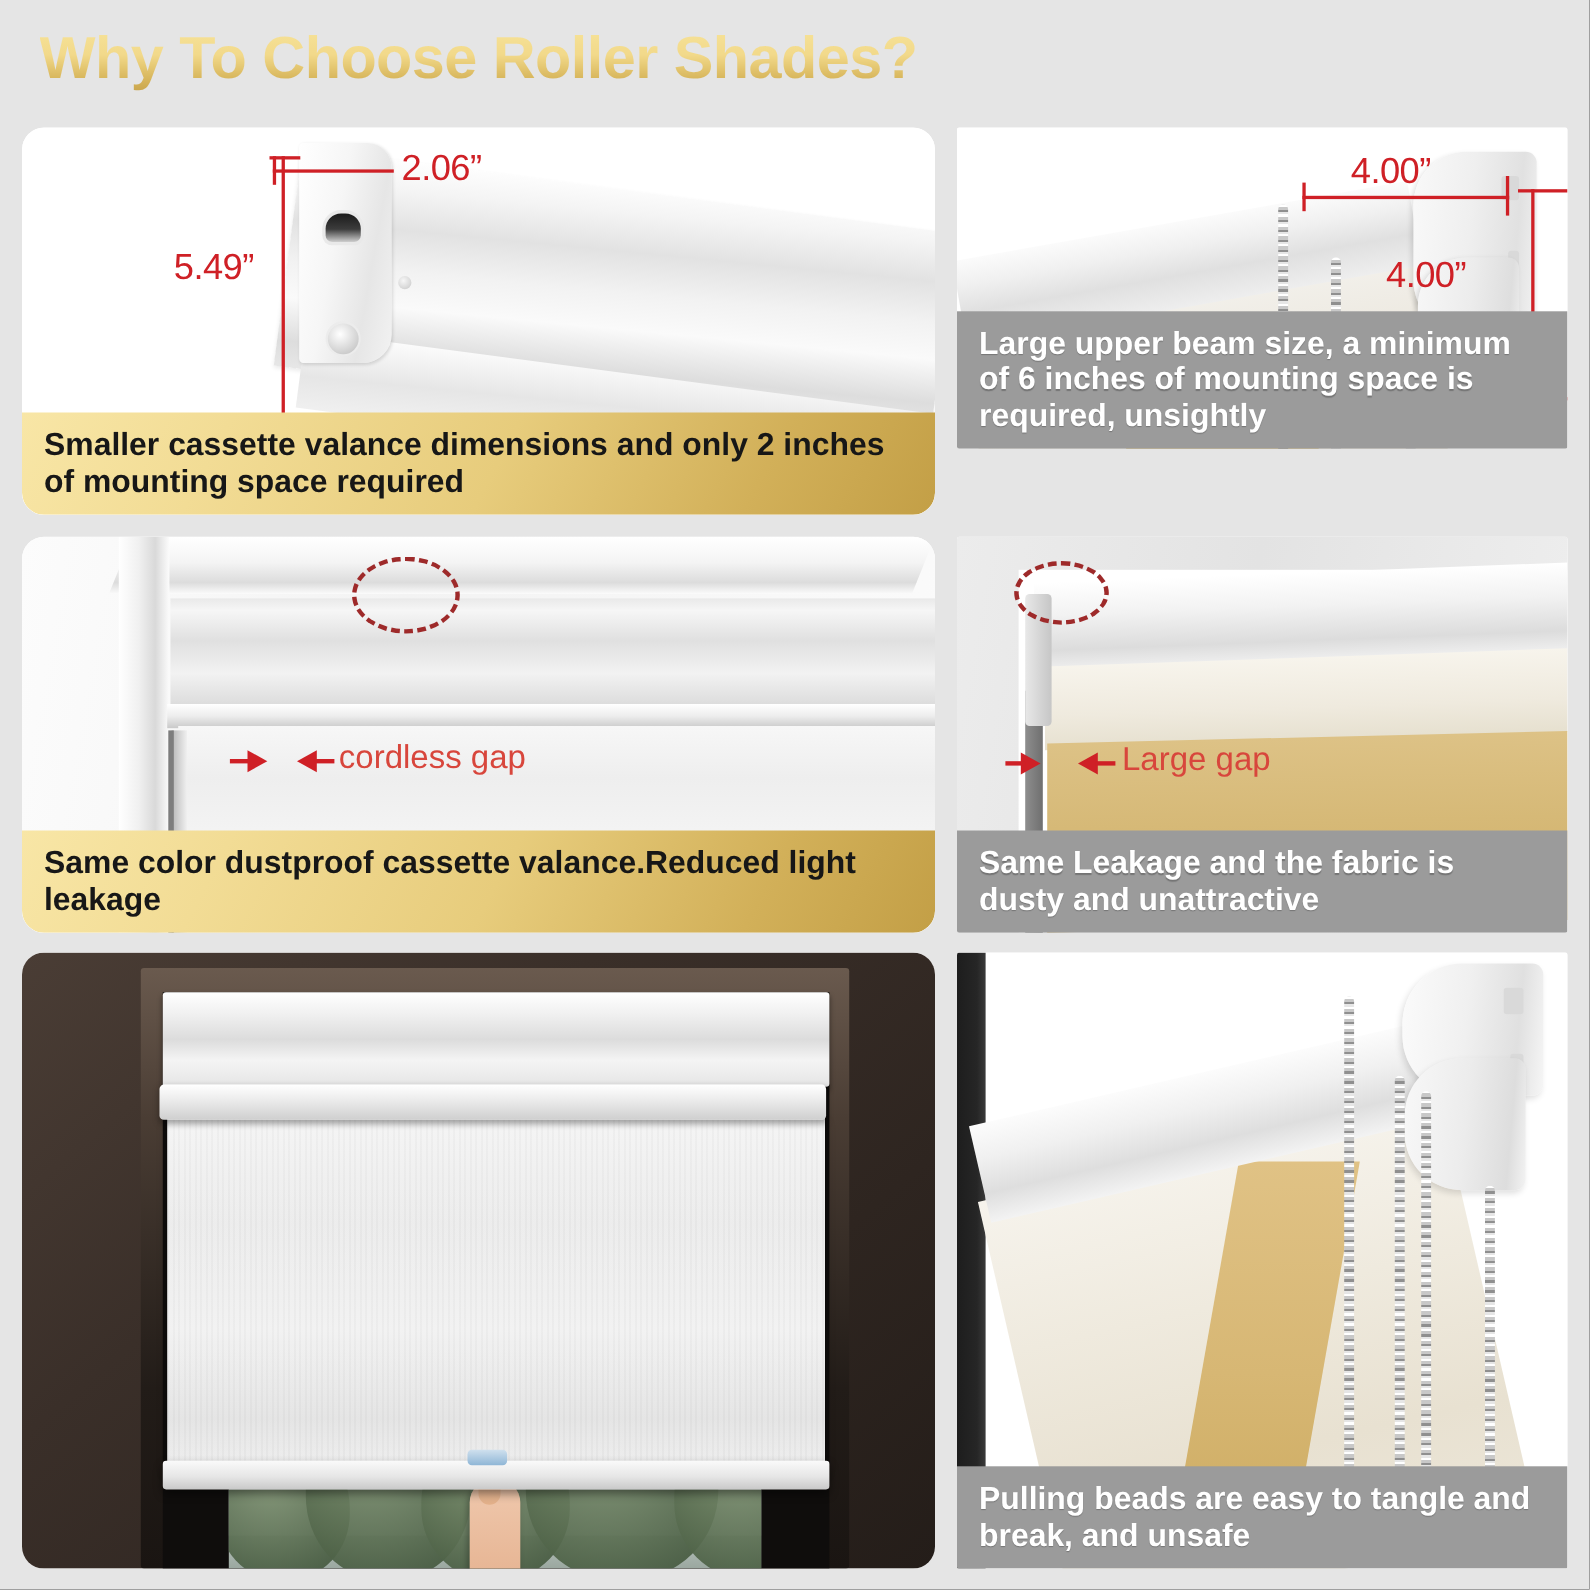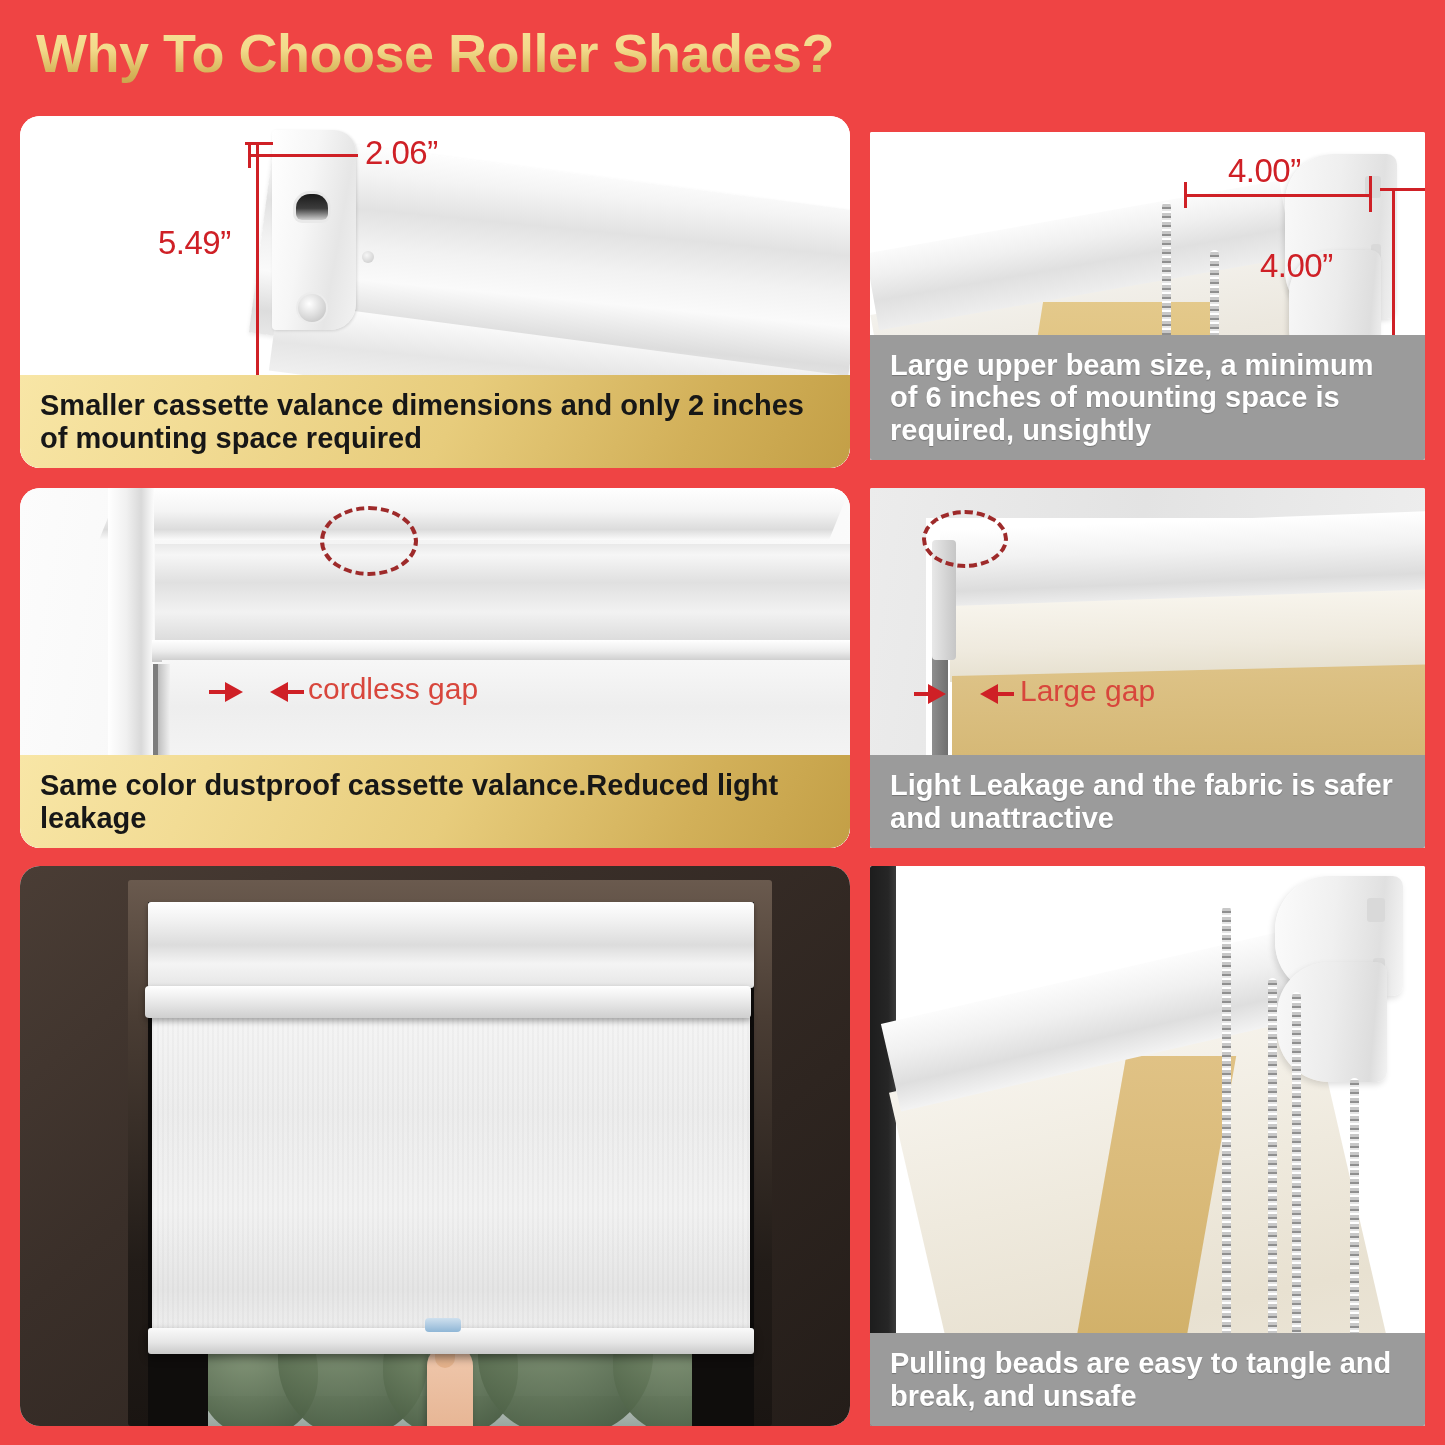--- a/index.html
+++ b/index.html
@@ -2,21 +2,21 @@
 <html><head>
 <meta charset="utf-8">
 <style>
   html,body{margin:0;padding:0;}
   body{
     width:1445px;height:1445px;
     background:#2a2a2a;
     font-family:"Liberation Sans", sans-serif;
     overflow:hidden;
   }
-  .page{position:relative;width:1445px;height:1445px;background:#ef4444;}
+  .page{position:relative;width:1445px;height:1445px;background:#e5e5e5;}
 
   
   .title{
     position:absolute;left:36px;top:22px;
     font-size:54px;font-weight:bold;letter-spacing:-0.5px;
     background:linear-gradient(180deg,#f7e49b 0%,#f2d98a 45%,#d9b85e 78%,#c9a44c 100%);
     -webkit-background-clip:text;background-clip:text;
     -webkit-text-fill-color:transparent;color:#e8cd83;
     white-space:nowrap;
   }
@@ -247,21 +247,21 @@
         <div class="dim-txt" style="left:345px;top:18px;">2.06”</div>
 
         <div class="dim dimv" style="left:236px;top:26px;height:300px;"></div>
         <div class="tick" style="left:225px;top:26px;width:28px;height:3px;"></div>
         <div class="tick" style="left:220px;top:323px;width:34px;height:3px;"></div>
         <div class="dim-txt" style="left:138px;top:108px;">5.49”</div>
       </div>
       <div class="cap gold">Smaller cassette valance dimensions and only 2 inches of mounting space required</div>
     </div>
 
-    <div class="panel right" style="left:870px;top:8px;width:555px;height:328px;margin-top:16px;">
+    <div class="panel right" style="left:870px;top:8px;width:555px;height:292px;">
       <div class="photo">
         <div class="white-bg"></div>
         <div class="p2-fab"></div>
         <div class="p2-fab2"></div>
         <div class="p2-roll"></div>
         <div class="p2-brk"></div>
         <div class="p2-notch" style="right:44px;top:44px;width:16px;height:22px;"></div>
         <div class="p2-notch" style="right:44px;top:112px;width:10px;height:26px;"></div>
         <div class="p2-brk2"></div>
         <div class="chain" style="left:292px;top:70px;height:282px;"></div>
@@ -314,21 +314,21 @@
         <div class="p4-brk"></div>
 
         <div class="ell" style="left:52px;top:22px;width:78px;height:50px;"></div>
 
         <div class="arrow arrow-r" style="left:58px;top:196px;"></div>
         <div class="arrow-tail" style="left:44px;top:204px;width:18px;"></div>
         <div class="arrow arrow-l" style="left:110px;top:196px;"></div>
         <div class="arrow-tail" style="left:126px;top:204px;width:18px;"></div>
         <div class="gap-txt" style="left:150px;top:186px;">Large gap</div>
       </div>
-      <div class="cap gray">Light Leakage and the fabric is safer and unattractive</div>
+      <div class="cap gray">Same Leakage and the fabric is dusty and unattractive</div>
     </div>
 
     <div class="panel left" style="left:20px;top:758px;width:830px;height:560px;">
       <div class="photo">
         <div class="p5-room"></div>
         <div class="p5-frame"></div>
         <div class="p5-inner"></div>
 
         <div class="p5-glass">
           <div class="p5-sky"></div>

